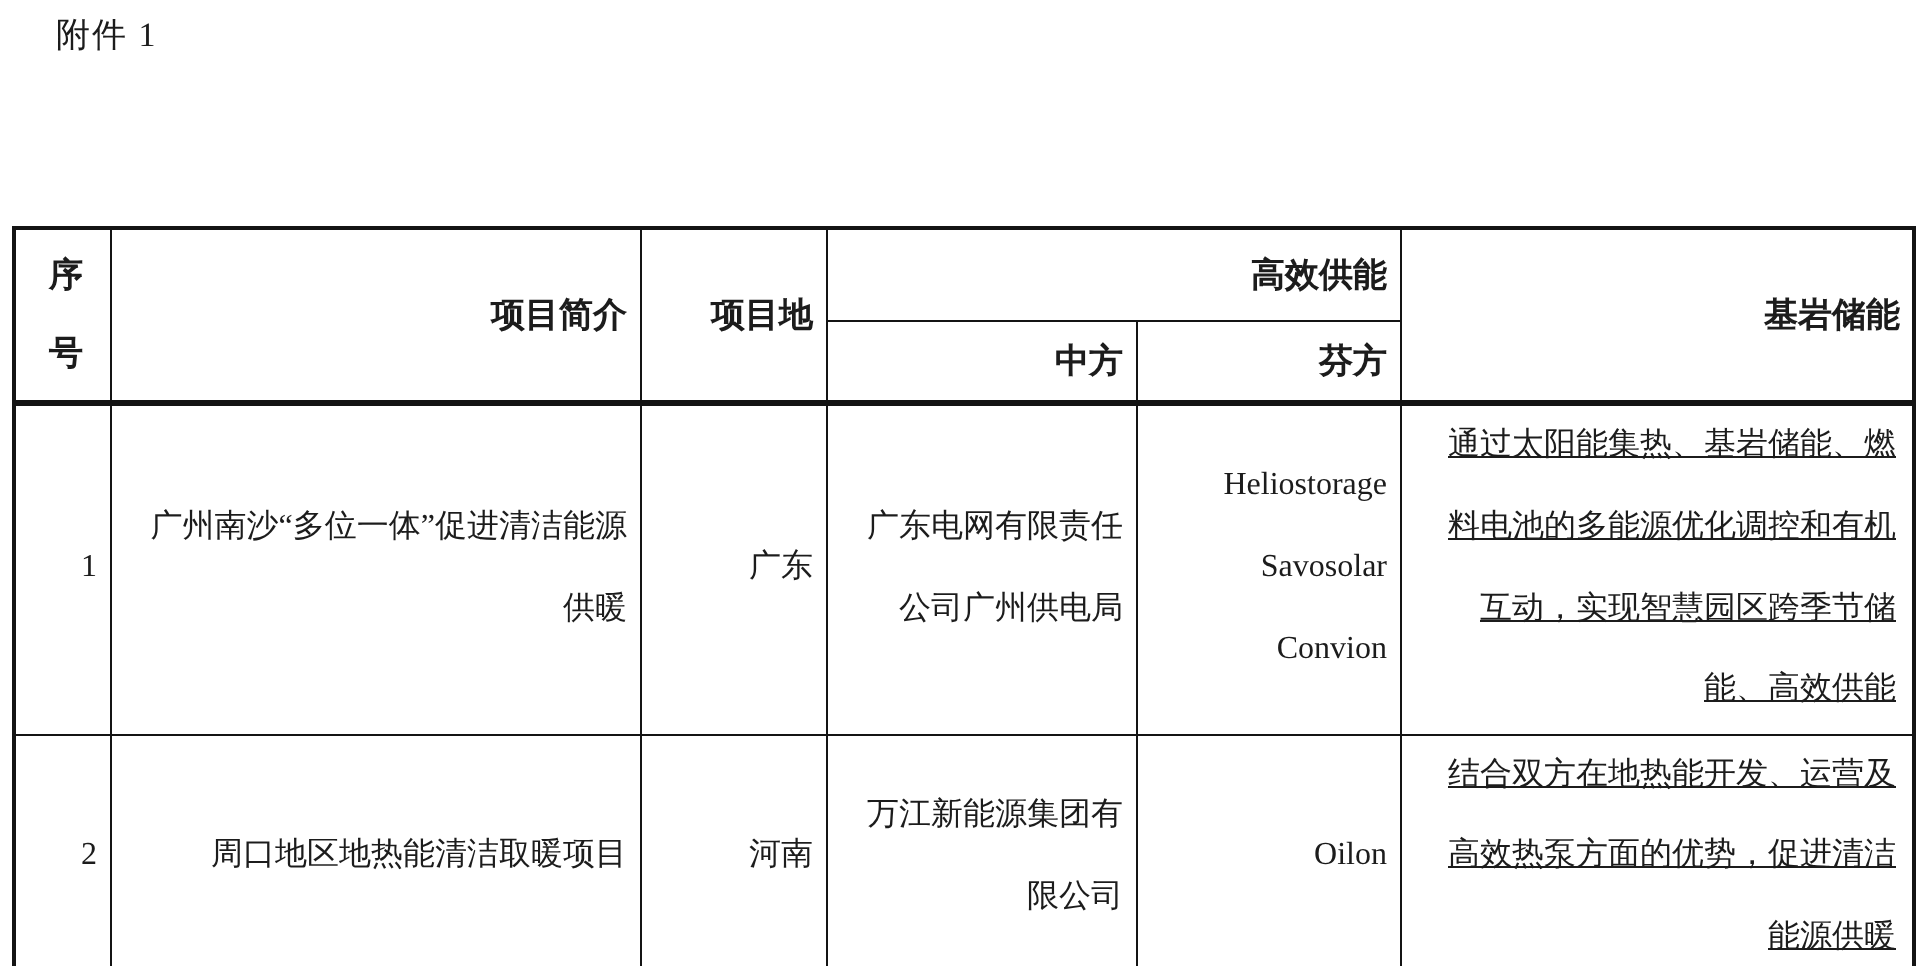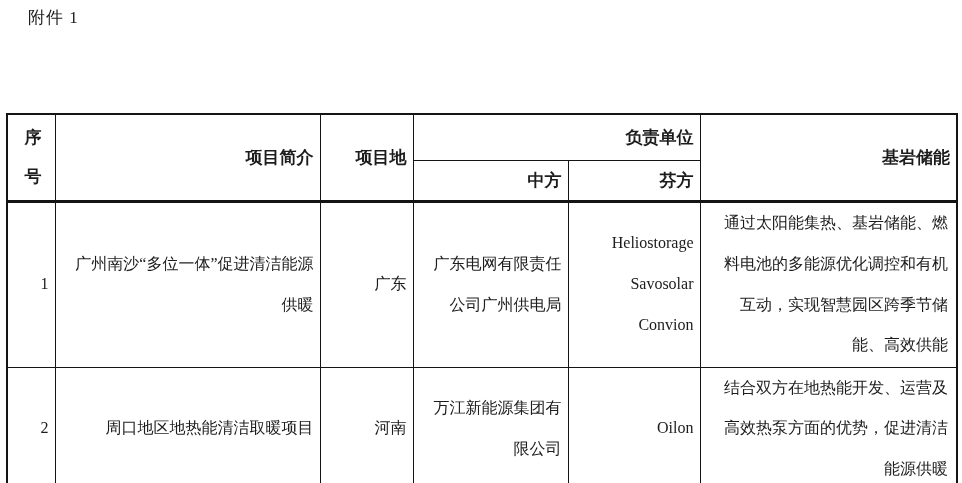--- a/index.html
+++ b/index.html
@@ -59,21 +59,21 @@
   }
   tr.hdr-top { height: 46px; }
   tr.hdr-bottom { height: 40px; }
   tr.row-1 { height: 166px; }
   tr.row-2 { height: 113px; }
   .hdr-divider { border-bottom-width: 3px !important; }
   th.col-index {
     padding: 0 13px;
     word-break: break-all;
   }
-  td.cell-brief { padding: 0 8px; }
+  td.cell-brief { padding: 0 8px; text-decoration: underline; }
   td.cell-finnish { white-space: pre-line; padding-left: 40px; }
 </style>
 </head>
 <body>
 
 <div class="page">
 
   <div class="attachment-label">附件 1</div>
 
 
@@ -85,21 +85,21 @@
         <col style="width:93px">
         <col style="width:155px">
         <col style="width:132px">
         <col style="width:257px">
       </colgroup>
       <thead>
         <tr class="hdr-top">
           <th class="col-index hdr-divider" rowspan="2">序号</th>
           <th class="hdr-divider" rowspan="2">项目简介</th>
           <th class="hdr-divider" rowspan="2">项目地</th>
-          <th colspan="2">负责单位</th>
+          <th colspan="2">高效供能</th>
           <th class="hdr-divider" rowspan="2">基岩储能</th>
         </tr>
         <tr class="hdr-bottom">
           <th class="hdr-divider">中方</th>
           <th class="hdr-divider">芬方</th>
         </tr>
       </thead>
       <tbody>
         <tr class="row-1">
           <td class="cell-index">1</td>

